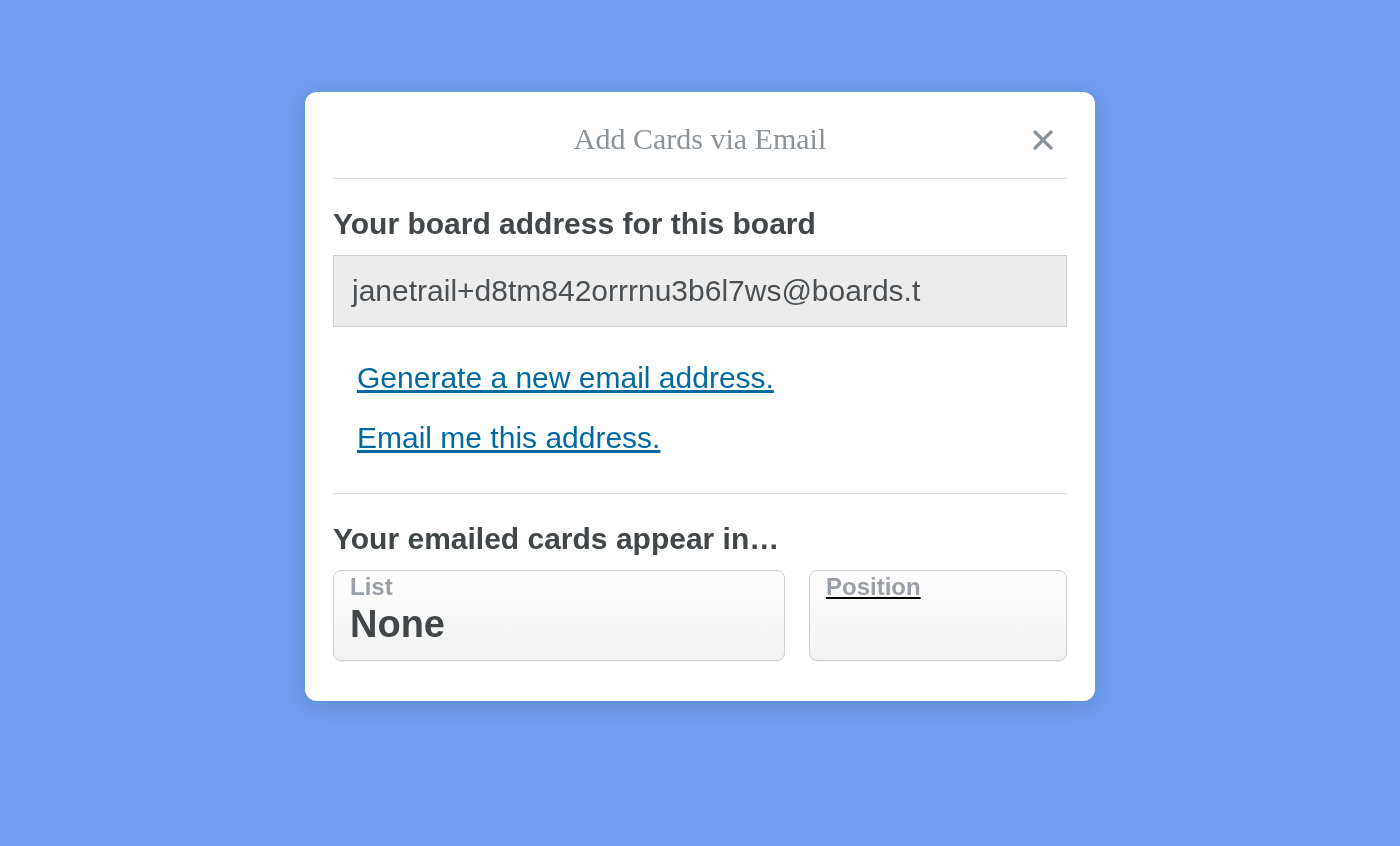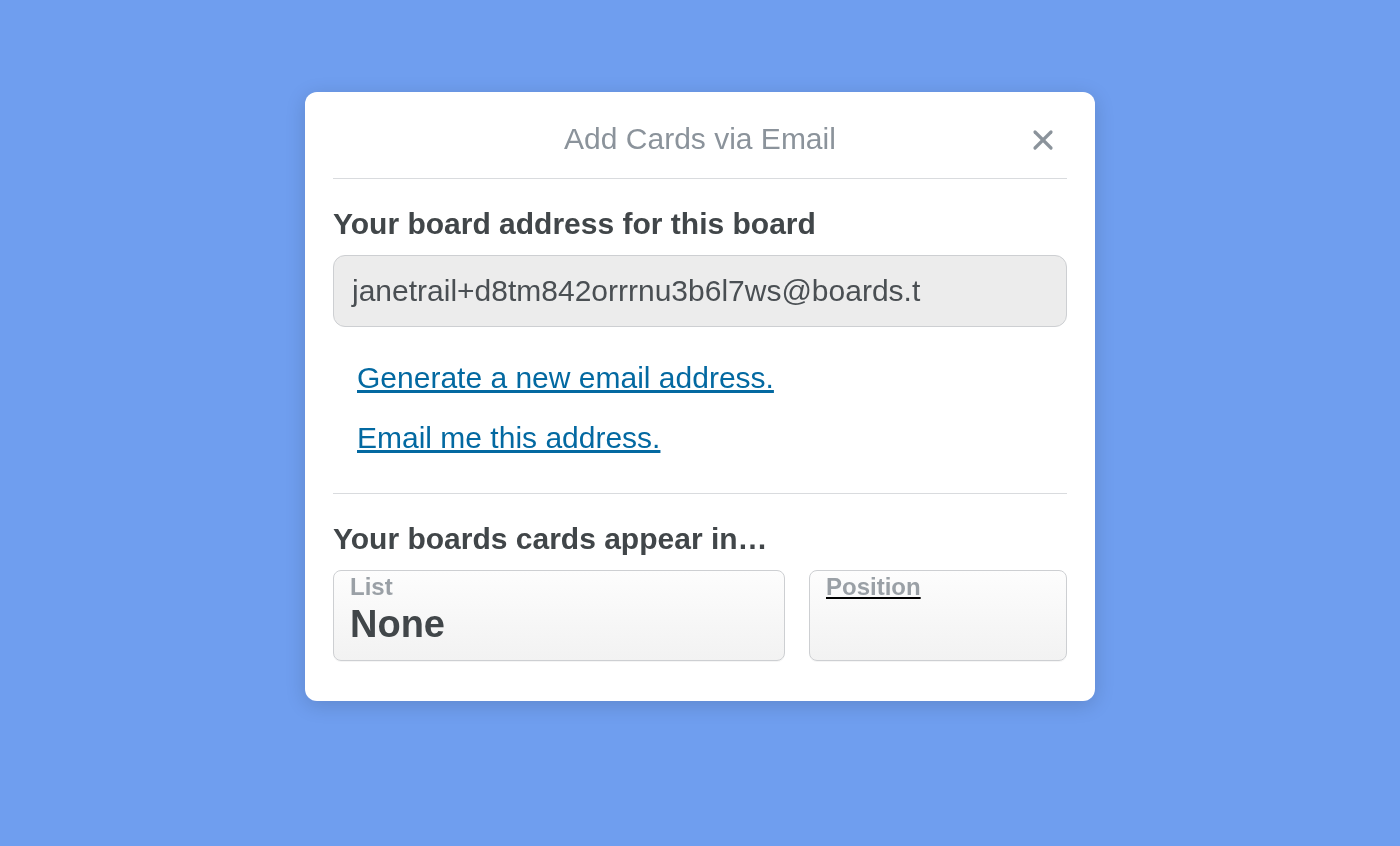--- a/index.html
+++ b/index.html
@@ -31,20 +31,21 @@
       align-items: center;
       justify-content: center;
       position: relative;
       padding: 30px 0 22px 0;
       border-bottom: 1px solid #d9dbde;
     }
     .modal-title {
       color: #8b939b;
       font-size: 30px;
       font-weight: 400;
+      font-family: Liberation Serif, serif;
     }
     .close-btn {
       position: absolute;
       right: 6px;
       top: 30px;
       width: 36px;
       height: 36px;
       background: transparent;
       border: none;
       cursor: pointer;
@@ -61,21 +62,21 @@
     }
     .section-heading {
       color: #414649;
       font-size: 30px;
       font-weight: 700;
       margin-bottom: 14px;
     }
     .email-box {
       background: #ececec;
       border: 1px solid #cdcfd2;
-      border-radius: 12px;
+      border-radius: 0;
       padding: 18px 18px;
       font-size: 30px;
       color: #4a4f53;
       white-space: nowrap;
       overflow: hidden;
       text-overflow: clip;
     }
     .links {
       margin-top: 34px;
       padding-left: 24px;
@@ -145,21 +146,21 @@
     <div class="email-box">janetrail+d8tm842orrrnu3b6l7ws@boards.t</div>
     <div class="links">
       <a class="link">Generate a new email address.</a><br>
       <a class="link">Email me this address.</a>
     </div>
   </div>
 
   <hr class="divider">
 
   <div class="section">
-    <div class="section-heading">Your boards cards appear in…</div>
+    <div class="section-heading">Your emailed cards appear in…</div>
     <div class="selectors">
       <div class="selector">
         <div class="selector-label">List</div>
         <div class="selector-value">None</div>
       </div>
       <div class="selector selector-narrow">
         <div class="selector-label">Position</div>
       </div>
     </div>
   </div>

